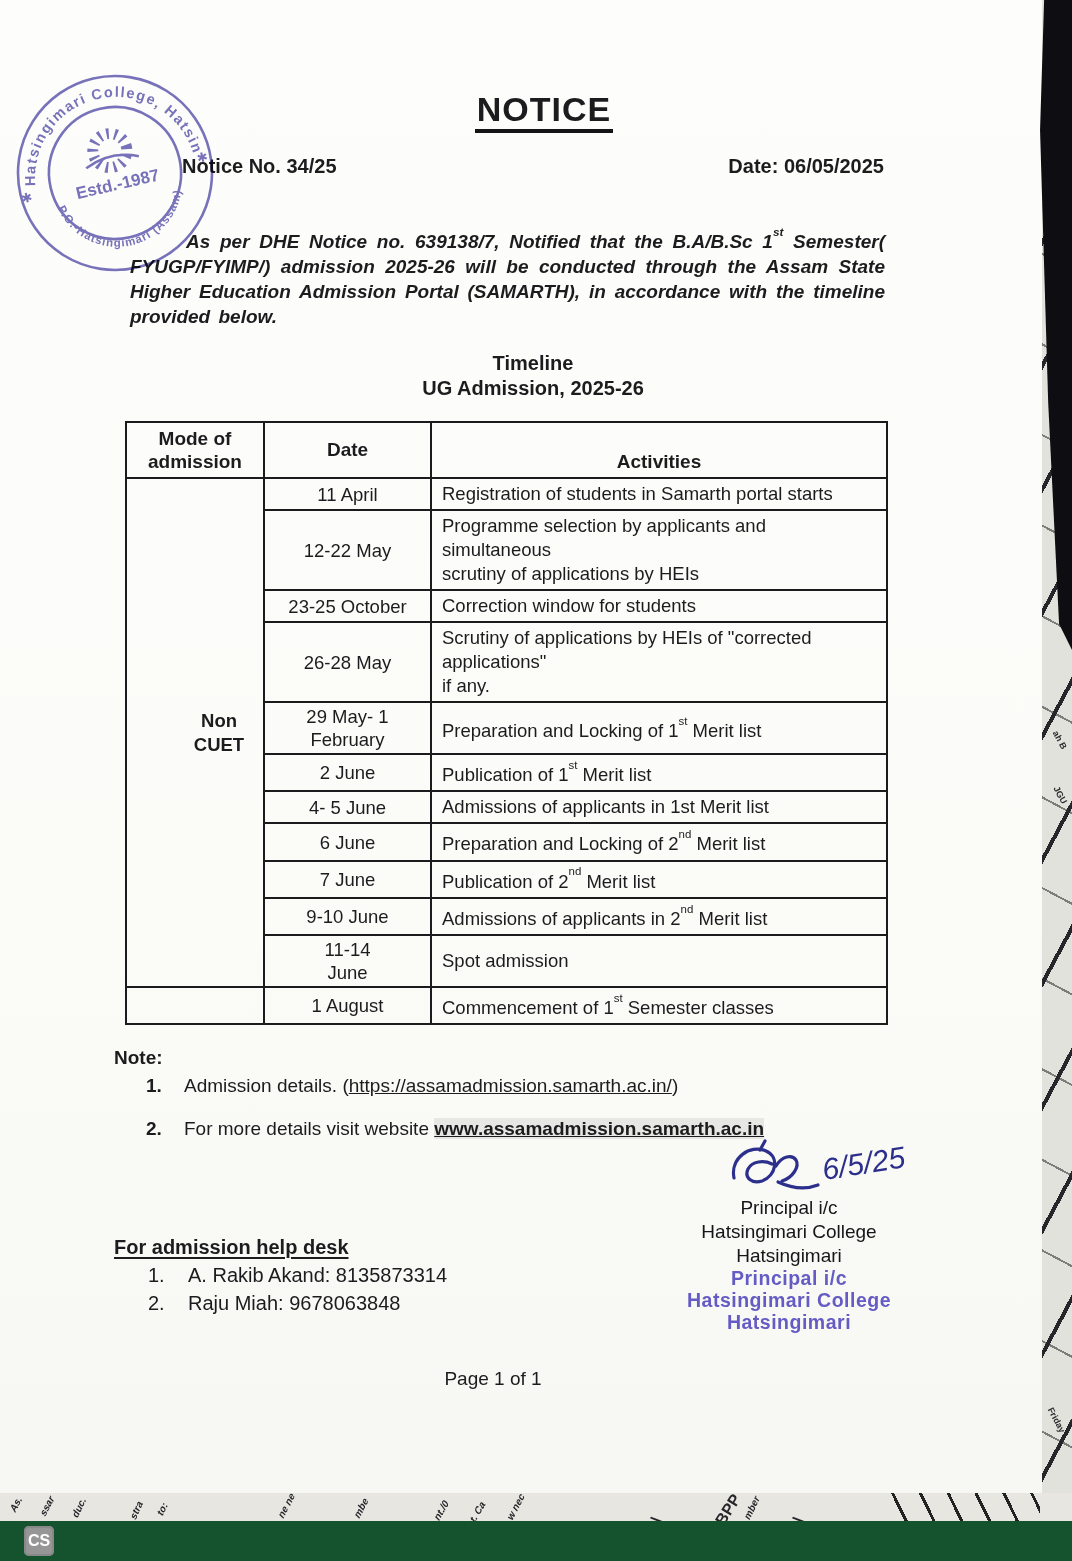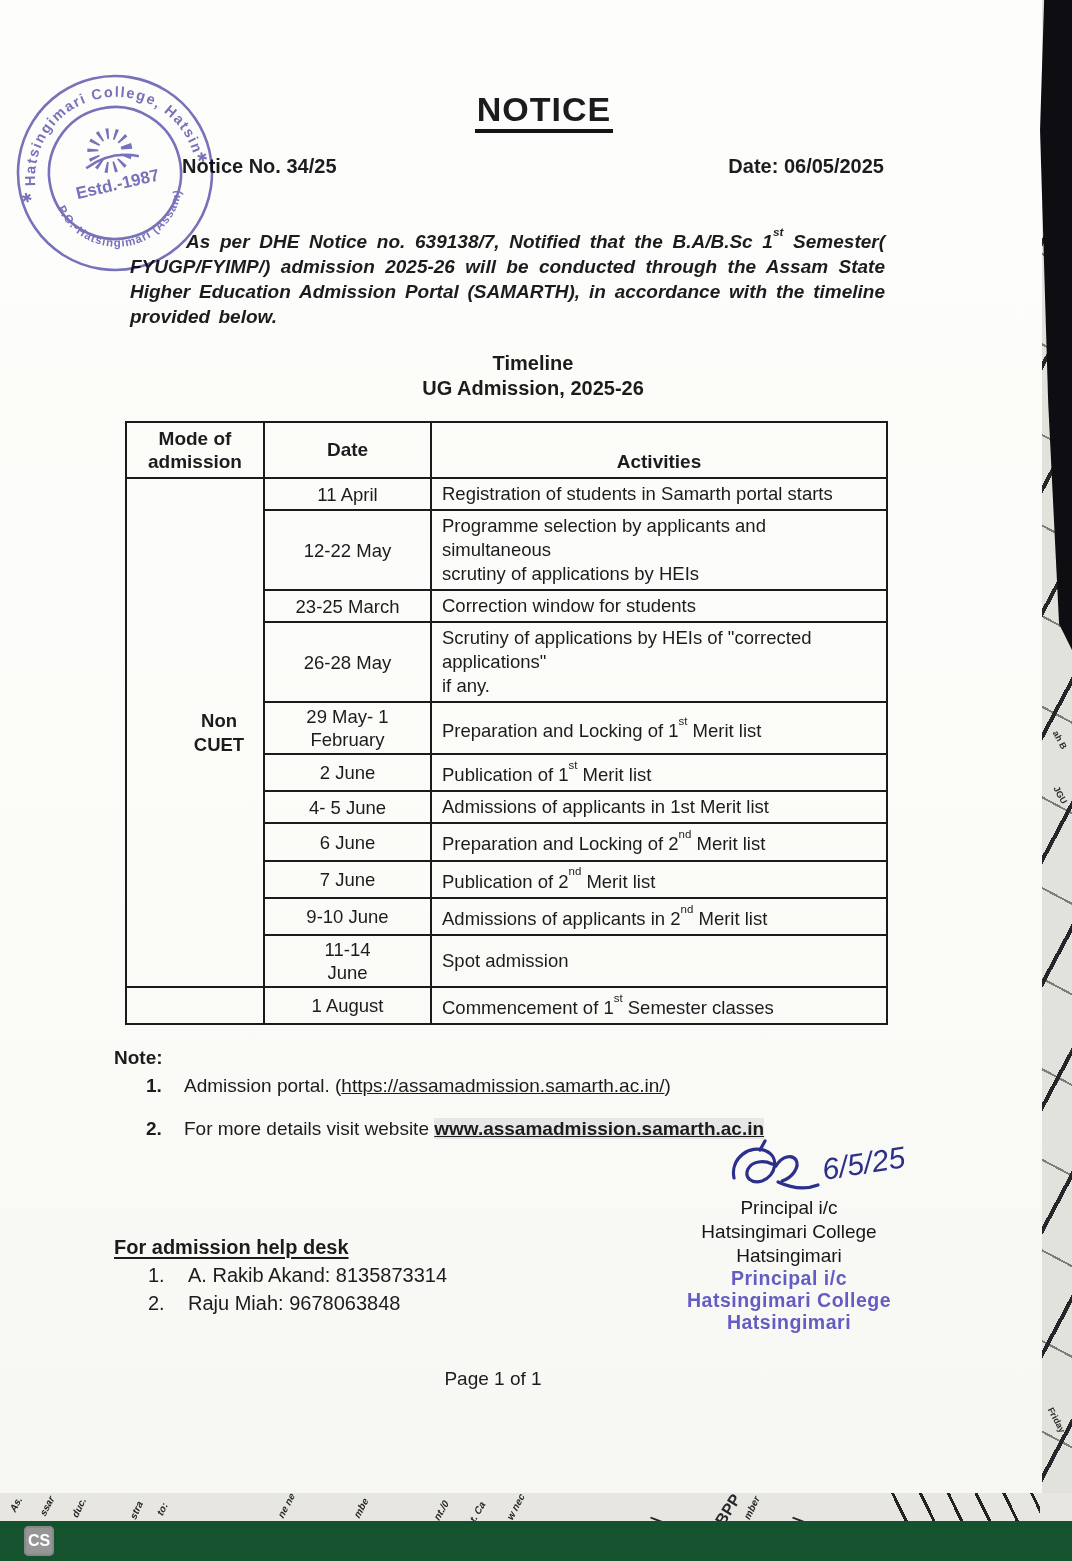--- a/index.html
+++ b/index.html
@@ -192,21 +192,21 @@
           <td class="date-cell" data-interactable="false">11 April</td>
           <td class="act-cell" data-interactable="false">Registration of students in Samarth portal starts</td>
         </tr>
         <tr data-interactable="false">
           <td class="date-cell" data-interactable="false">12-22 May</td>
           <td class="act-cell" data-interactable="false">Programme selection by applicants and
 simultaneous
 scrutiny of applications by HEIs</td>
         </tr>
         <tr data-interactable="false">
-          <td class="date-cell" data-interactable="false">23-25 March</td>
+          <td class="date-cell" data-interactable="false">23-25 October</td>
           <td class="act-cell" data-interactable="false">Correction window for students</td>
         </tr>
         <tr data-interactable="false">
           <td class="date-cell" data-interactable="false">26-28 May</td>
           <td class="act-cell" data-interactable="false">Scrutiny of applications by HEIs of "corrected
 applications"
 if any.</td>
         </tr>
         <tr data-interactable="false">
           <td class="date-cell" data-interactable="false">29 May- 1
@@ -243,21 +243,21 @@
           <td class="date-cell" data-interactable="false">1 August</td>
           <td class="act-cell" data-interactable="false">Commencement of 1<sup>st</sup> Semester classes</td>
         </tr>
       </tbody>
   </table>
 
   <div class="note-block" data-interactable="false">
     <div class="note-label" data-interactable="false">Note:</div>
     <div class="note-item" data-interactable="false">
       <span class="note-num" data-interactable="false">1.</span>
-      <span data-interactable="false"><span data-interactable="false">Admission portal. (</span><span class="note-url" data-interactable="true">https://assamadmission.samarth.ac.in/</span><span data-interactable="false">)</span></span>
+      <span data-interactable="false"><span data-interactable="false">Admission details. (</span><span class="note-url" data-interactable="true">https://assamadmission.samarth.ac.in/</span><span data-interactable="false">)</span></span>
     </div>
     <div class="note-item hl" data-interactable="false">
       <span class="note-num" data-interactable="false">2.</span>
       <span data-interactable="false"><span data-interactable="false">For more details visit website </span><span class="note-url" data-interactable="true">www.assamadmission.samarth.ac.in</span><span data-interactable="false"></span></span>
     </div>
   </div>
 
   <div class="helpdesk" data-interactable="false">
     <div class="help-title" data-interactable="false">For admission help desk</div>
     <div class="help-item" data-interactable="false">

